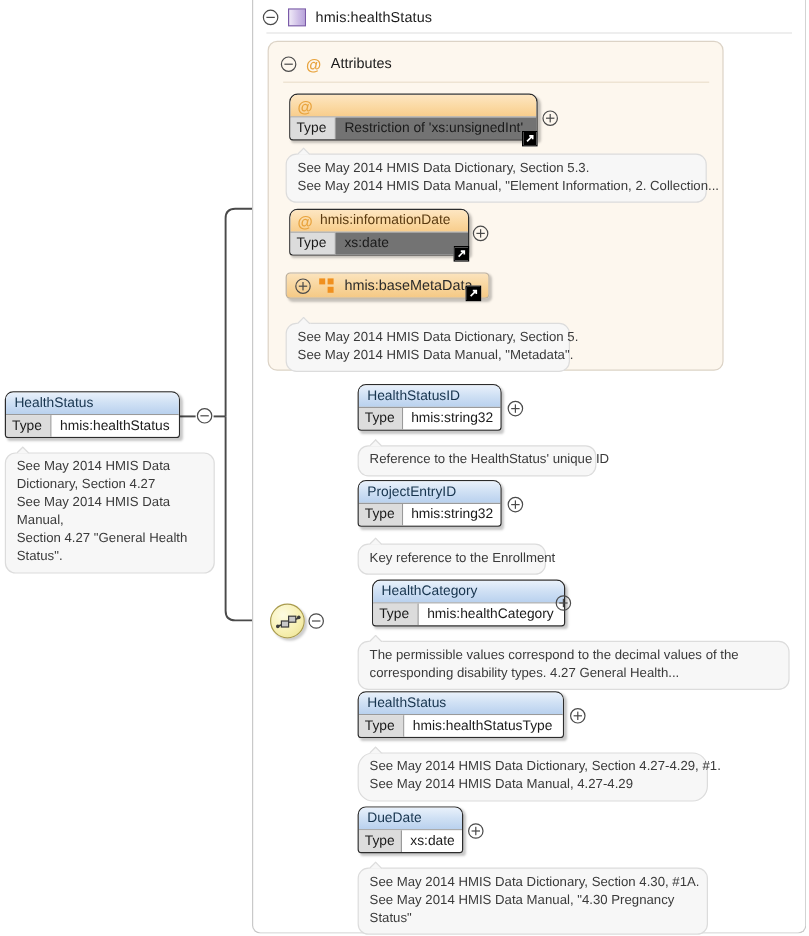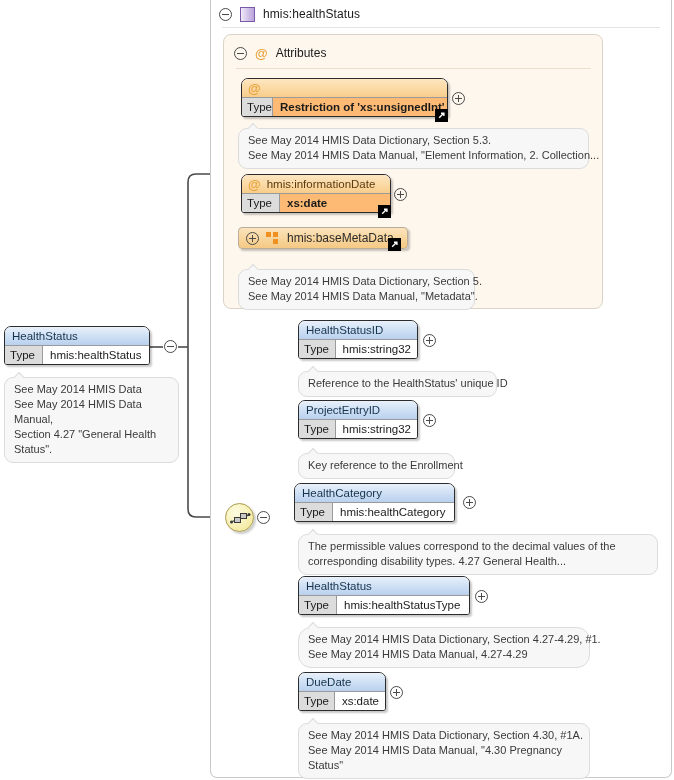--- a/index.html
+++ b/index.html
@@ -212,21 +212,21 @@
   }
   
   .node.attr .box-title {
     background: linear-gradient(to bottom, #fde6c2 0%, #fbd9a3 55%, #f8cd8c 100%);
     color: #5a3a10;
     display: flex;
     align-items: center;
     gap: 6px;
     padding-left: 6px;
   }
-  .node.attr .cell-v { background: #fdba74; font-weight: bold; }
+  .node.attr .cell-v { background: #737373; }
   .node.attr .cell-k { background: #dcdcdc; }
 
   
   .node.grp .box {
     border: 1px solid #b9ad9a;
     border-radius: 4px;
     background: linear-gradient(to bottom, #fbe3bd 0%, #f8d59c 55%, #f5c985 100%);
     height: 22px;
     display: flex;
     align-items: center;
@@ -438,20 +438,21 @@
         <span class="cell-k">Type</span>
         <span class="cell-v">hmis:healthStatus</span>
       </div>
     </div>
   </div>
   <span class="circ node-expand" style="left:164px; top:340px;"></span>
 
   <div class="anno wrap" style="left:4px; top:377px; width:175px;">
     <span class="tail"></span>
     <div class="line">See May 2014 HMIS Data</div>
+    <div class="line">Dictionary, Section 4.27</div>
     <div class="line">See May 2014 HMIS Data Manual,</div>
     <div class="line">Section 4.27 "General Health</div>
     <div class="line">Status".</div>
   </div>
 
   <div class="compositor" style="left:225px; top:503px;">
     <svg width="21" height="17" viewBox="0 0 21 17">
       <line x1="1" y1="12" x2="19" y2="5" stroke="#3a3a3a" stroke-width="1.3"></line>
       <circle cx="1.5" cy="12" r="1.5" fill="#3a3a3a"></circle>
       <circle cx="19" cy="4.5" r="1.5" fill="#3a3a3a"></circle>
@@ -484,21 +485,21 @@
         <span class="cell-v">hmis:string32</span>
       </div>
     </div>
   </div>
   <span class="circ plus node-expand" style="left:423px; top:414px;"></span>
   <div class="anno" style="left:298px; top:453px; width:157px;">
     <span class="tail"></span>
     <div class="line">Key reference to the Enrollment</div>
   </div>
 
-  <div class="node elem" style="left:294px; top:483px; width:161px;">
+  <div class="node elem" style="left:310px; top:483px; width:161px;">
     <div class="box">
       <div class="box-title">HealthCategory</div>
       <div class="box-row">
         <span class="cell-k">Type</span>
         <span class="cell-v">hmis:healthCategory</span>
       </div>
     </div>
   </div>
   <span class="circ plus node-expand" style="left:463px; top:496px;"></span>
   <div class="anno" style="left:298px; top:534px; width:360px;">

